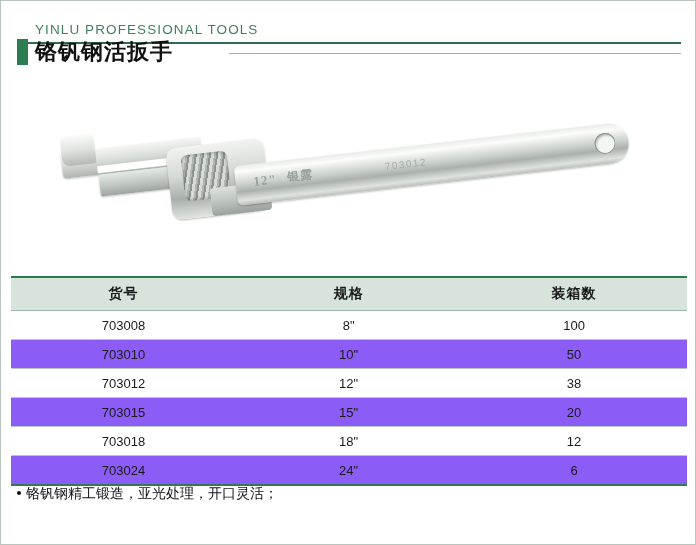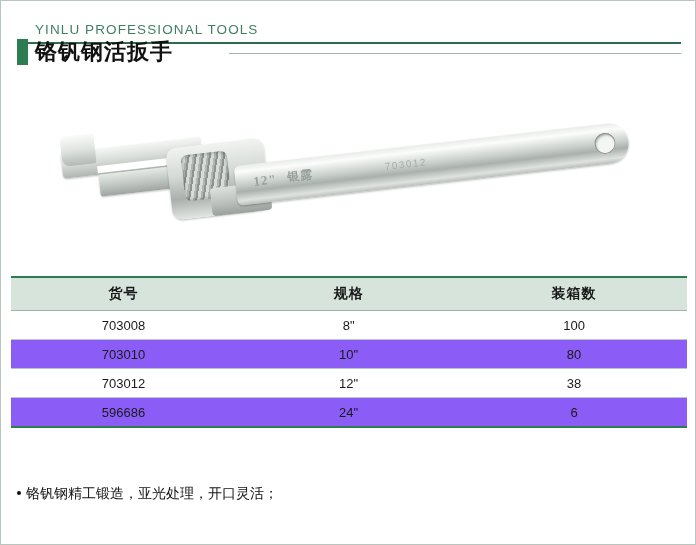--- a/index.html
+++ b/index.html
@@ -331,29 +331,39 @@
         <td class="col-c">装箱数</td>
       </tr>
       <tr class="dataRow odd">
         <td>703008</td>
         <td>8"</td>
         <td>100</td>
       </tr>
       <tr class="dataRow even">
         <td>703010</td>
         <td>10"</td>
-        <td>80</td>
+        <td>50</td>
       </tr>
       <tr class="dataRow odd">
         <td>703012</td>
         <td>12"</td>
         <td>38</td>
       </tr>
+      <tr class="dataRow even">
+        <td>703015</td>
+        <td>15"</td>
+        <td>20</td>
+      </tr>
+      <tr class="dataRow odd">
+        <td>703018</td>
+        <td>18"</td>
+        <td>12</td>
+      </tr>
       <tr class="dataRow even last">
-        <td>596686</td>
+        <td>703024</td>
         <td>24"</td>
         <td>6</td>
       </tr>
     </tbody>
   </table>
 
   <div class="features">
     <div class="feature-line">
       <span class="bullet-dot"></span><span>铬钒钢精工锻造，亚光处理，开口灵活；</span>
     </div>

